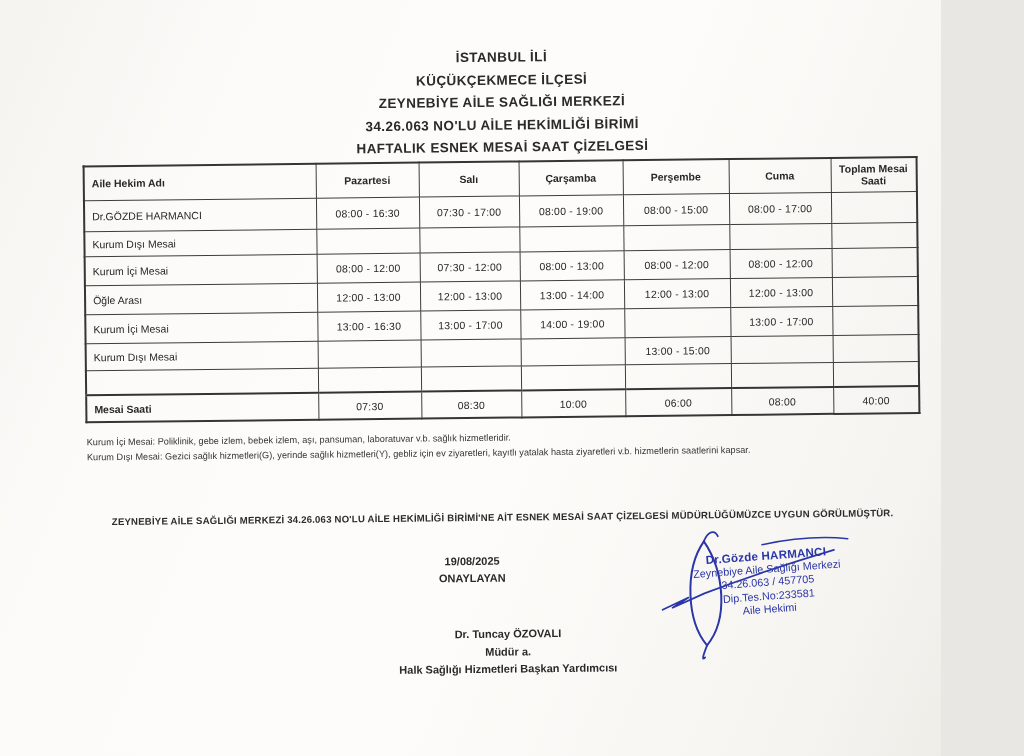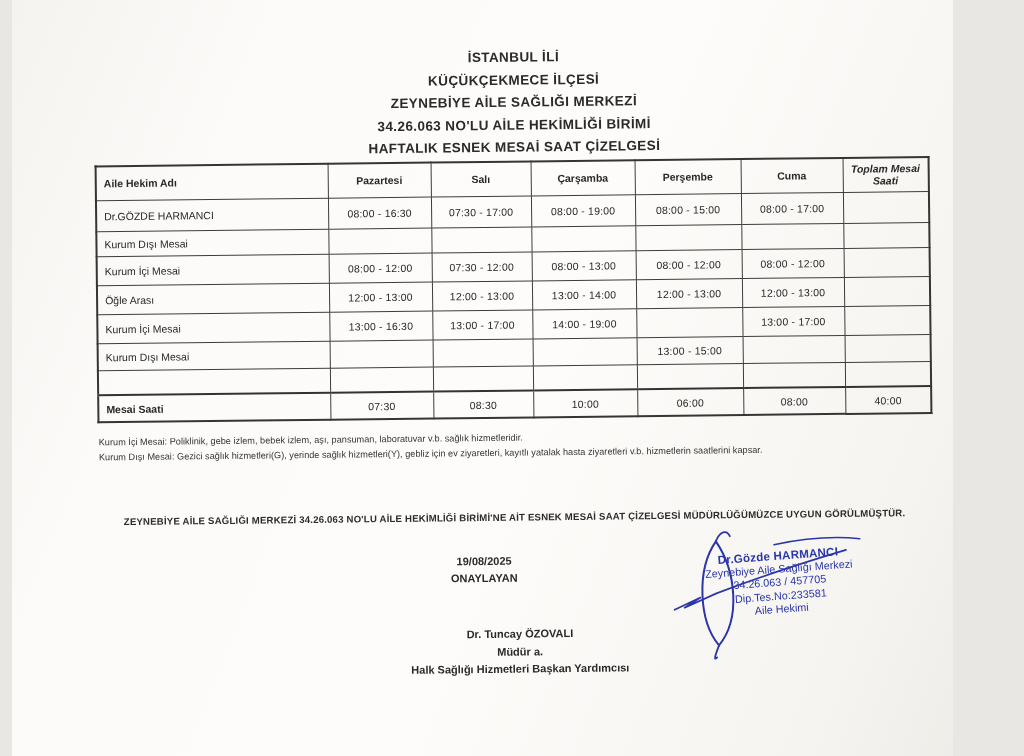--- a/index.html
+++ b/index.html
@@ -4,40 +4,39 @@
 <style>
   html,body{margin:0;padding:0;}
   body{
     width:1024px;height:756px;overflow:hidden;
     font-family:"Liberation Sans","DejaVu Sans",sans-serif;
     background:#e9e7e3;
   }
   .page{
     position:relative;width:941px;height:756px;overflow:hidden;
     background:linear-gradient(112deg,#f5f3ef 0%,#fcfbf9 22%,#fdfcfa 55%,#f6f4f0 88%,#efede8 100%);
-    margin-left:12px;
   }
   .tilt{position:absolute;inset:0;transform:rotate(-0.65deg);transform-origin:50% 50%;}
 
   
   .title-block{
     position:absolute;top:47px;left:0;width:1010px;text-align:center;
     color:#2a2a2a;font-weight:bold;font-size:13.5px;line-height:22.5px;letter-spacing:.4px;
   }
 
   
   .sched{position:absolute;top:161px;left:85px;}
   table{border-collapse:collapse;table-layout:fixed;width:833px;border:2px solid #353535;}
   th,td{
     border:1.5px solid #3d3d3d;color:#282828;font-size:10.5px;
     padding:0 4px;overflow:hidden;white-space:nowrap;vertical-align:middle;
   }
   th{font-weight:bold;text-align:center;line-height:12px;}
   th.left,td.label{text-align:left;padding-left:7px;}
-  th.wrap{white-space:normal;font-style:italic;}
+  th.wrap{white-space:normal;}
   td.val{text-align:center;letter-spacing:.2px;}
   tr.h34{height:34px;} tr.h31{height:31px;} tr.h25{height:25px;}
   tr.h29{height:29px;} tr.h27{height:27px;}
   tr.mesai-row td{border-top:2.5px solid #333;}
   tr.mesai-row td.label{font-weight:bold;}
 
   
   .footnotes{position:absolute;top:431px;left:86px;color:#333;font-size:9.2px;line-height:14.5px;}
 
   

